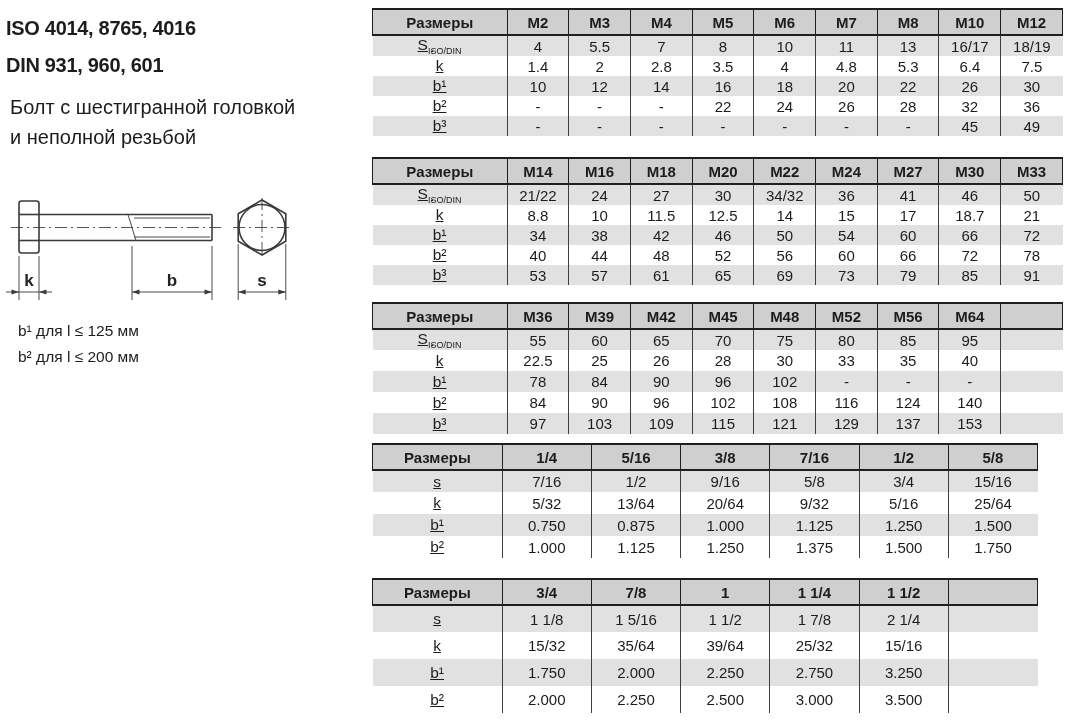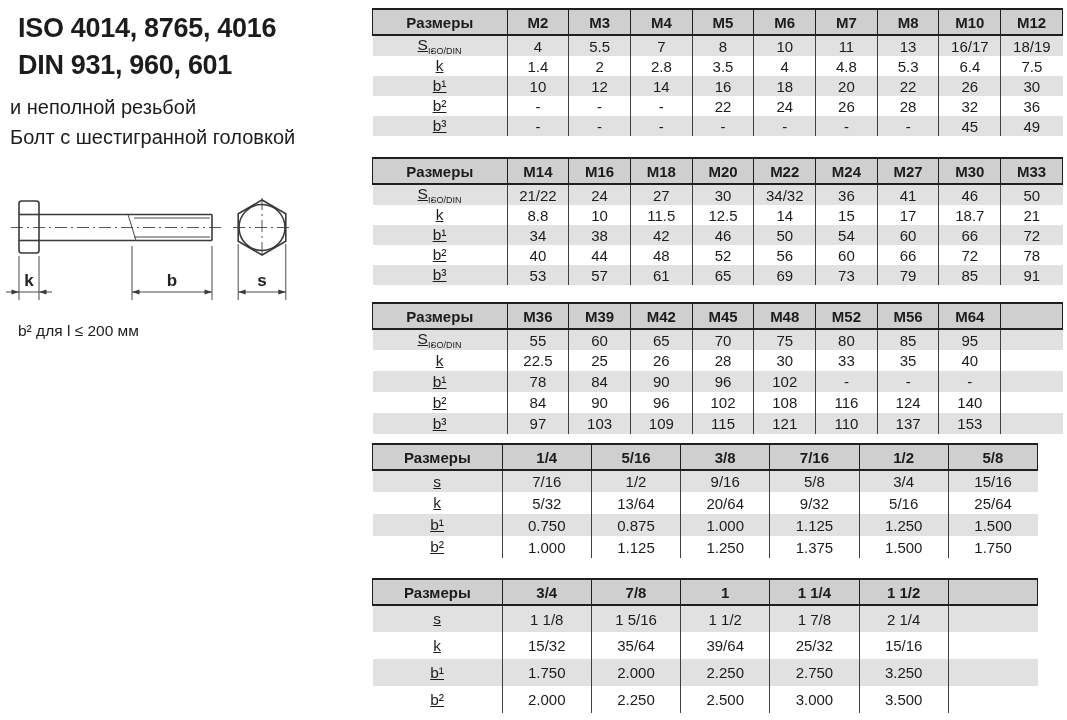--- a/index.html
+++ b/index.html
@@ -10,22 +10,22 @@
     --text:#1c1c1c;
   }
   *{box-sizing:border-box;}
   html,body{margin:0;padding:0;}
   body{
     width:1067px;height:720px;position:relative;overflow:hidden;
     background:#ffffff;color:var(--text);
     font-family:"Liberation Sans",sans-serif;
   }
   
-  .title-block{position:absolute;left:18px;top:10px;font-weight:bold;
-    font-size:27px;line-height:37px;letter-spacing:-0.3px;white-space:nowrap;}
+  .title-block{position:absolute;left:6px;top:10px;font-weight:bold;
+    font-size:20px;line-height:37px;letter-spacing:-0.3px;white-space:nowrap;}
   .subtitle-block{position:absolute;left:10px;top:92px;font-size:20px;line-height:30px;white-space:nowrap;}
   .drawing-wrap{position:absolute;left:5px;top:188px;width:320px;height:125px;}
   .footnotes{position:absolute;left:18px;top:318px;font-size:15.5px;line-height:26px;}
   
   .tbl{position:absolute;}
   .tbl table{width:100%;border-collapse:collapse;table-layout:fixed;}
   .tbl th{
     background:var(--header-bg);
     border-top:2px solid var(--border);
     border-bottom:2px solid var(--border);
@@ -60,22 +60,22 @@
 </style>
 </head>
 <body>
 
 <div class="title-block">
   <div>ISO 4014, 8765, 4016</div>
   <div>DIN 931, 960, 601</div>
 </div>
 
 <div class="subtitle-block">
+  <div>Болт с шестигранной головкой</div>
   <div>и неполной резьбой</div>
-  <div>Болт с шестигранной головкой</div>
 </div>
 
 <div class="drawing-wrap">
   <svg width="320" height="125" viewBox="0 0 320 125">
     <g>
       <path class="cl" d="M6,39.5 H216"></path>
       <rect class="obj" x="14" y="13" width="20" height="52" rx="2.5"></rect>
       <line class="obj" x1="14" y1="26.5" x2="34" y2="26.5"></line>
       <line class="obj" x1="14" y1="52.5" x2="34" y2="52.5"></line>
       <line class="obj" x1="34" y1="26.5" x2="207" y2="26.5"></line>
@@ -112,20 +112,21 @@
       <line class="thin" x1="280.8" y1="56" x2="280.8" y2="112"></line>
       <line class="thin" x1="233.2" y1="104" x2="280.8" y2="104"></line>
       <polygon class="arrow" points="233.2,104 240.7,101.6 240.7,106.4"></polygon>
       <polygon class="arrow" points="280.8,104 273.3,101.6 273.3,106.4"></polygon>
       <text class="dimtext" x="257" y="98">s</text>
     </g>
   </svg>
 </div>
 
 <div class="footnotes">
+  <div>b¹ для l ≤ 125 мм</div>
   <div>b² для l ≤ 200 мм</div>
 </div>
 
 <div class="tbl tbl-1 t1">
     <table>
       <colgroup>
         <col style="width: 19.5%;">
         <col style="width: 8.94444%;">
         <col style="width: 8.94444%;">
         <col style="width: 8.94444%;">
@@ -383,21 +384,21 @@
           <td>140</td>
           <td></td>
         </tr>
         <tr class="shade">
           <td class="rowlabel">b³</td>
           <td>97</td>
           <td>103</td>
           <td>109</td>
           <td>115</td>
           <td>121</td>
-          <td>110</td>
+          <td>129</td>
           <td>137</td>
           <td>153</td>
           <td></td>
         </tr>
       </tbody>
     </table>
   </div>
 <div class="tbl tbl-4 t4">
     <table>
       <colgroup>

